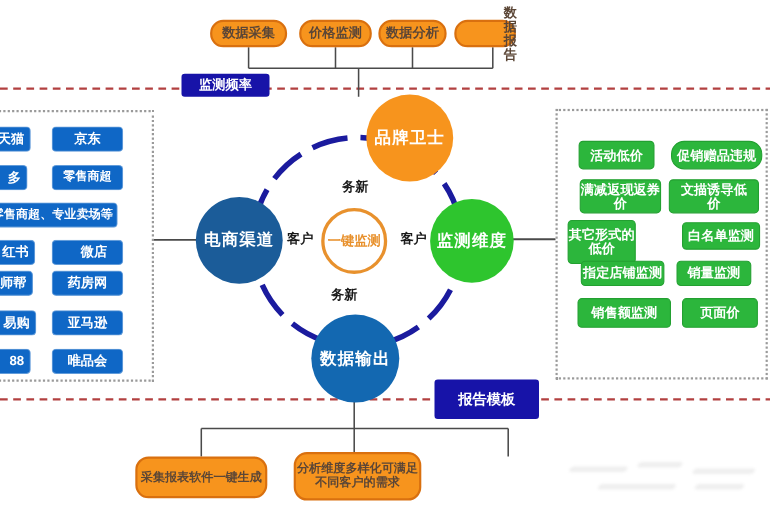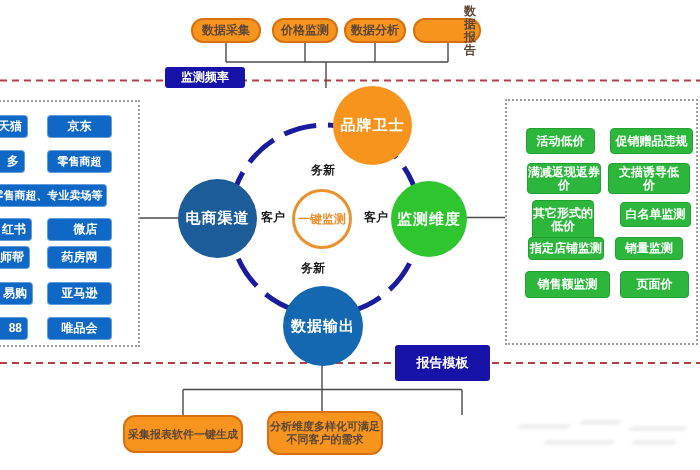--- a/index.html
+++ b/index.html
@@ -75,46 +75,46 @@
 
     <circle cx="325" cy="220" r="95" fill="none" style="stroke:var(--ring_blue);stroke-width:5;stroke-dasharray:33 12;"></circle>
   </svg>
 
   <div class="panel" style="left:-20px;top:100px;width:160px;height:247px;"></div>
   <div class="panel" style="left:505px;top:99px;width:193px;height:246px;"></div>
 
   <div class="abs flow-box" style="left:191px;top:18px;width:70px;height:25px;">数据采集</div>
   <div class="abs flow-box" style="left:272px;top:18px;width:66px;height:25px;">价格监测</div>
   <div class="abs flow-box" style="left:344px;top:18px;width:62px;height:25px;">数据分析</div>
-  <div class="abs flow-box" style="left:413px;top:18px;width:68px;height:25px;padding-left:46px;">数据报告</div>
+  <div class="abs flow-box" style="left:413px;top:18px;width:56px;height:25px;padding-left:46px;">数据报告</div>
 
   <div class="abs tag" style="left:165px;top:67px;width:80px;height:21px;">监测频率</div>
   <div class="abs tag" style="left:395px;top:345px;width:95px;height:36px;font-size:13px;">报告模板</div>
 
   <div class="abs btn-blue cut" style="left:-45px;top:115px;width:73px;height:23px;">天猫</div>
   <div class="abs btn-blue" style="left:47px;top:115px;width:65px;height:23px;">京东</div>
   <div class="abs btn-blue cut" style="left:-45px;top:150px;width:70px;height:23px;">多</div>
   <div class="abs btn-blue" style="left:47px;top:150px;width:65px;height:23px;font-size:11px;">零售商超</div>
   <div class="abs btn-blue" style="left:-12px;top:184px;width:119px;height:23px;font-size:11px;">零售商超、专业卖场等</div>
   <div class="abs btn-blue cut" style="left:-45px;top:218px;width:77px;height:23px;">红书</div>
   <div class="abs btn-blue" style="left:47px;top:218px;width:65px;height:23px;padding-left:12px;">微店</div>
   <div class="abs btn-blue cut" style="left:-45px;top:246px;width:75px;height:23px;">师帮</div>
   <div class="abs btn-blue" style="left:47px;top:246px;width:65px;height:23px;">药房网</div>
   <div class="abs btn-blue cut" style="left:-45px;top:282px;width:78px;height:23px;">易购</div>
   <div class="abs btn-blue" style="left:47px;top:282px;width:65px;height:23px;">亚马逊</div>
   <div class="abs btn-blue cut" style="left:-45px;top:317px;width:73px;height:23px;">88</div>
   <div class="abs btn-blue" style="left:47px;top:317px;width:65px;height:23px;">唯品会</div>
 
   <div class="abs btn-green" style="left:526px;top:128px;width:69px;height:26px;">活动低价</div>
-  <div class="abs btn-green" style="left:610px;top:128px;width:83px;height:26px;">促销赠品违规</div>
+  <div class="abs btn-green" style="left:610px;top:128px;width:83px;height:26px;border-radius:12px;">促销赠品违规</div>
   <div class="abs btn-green" style="left:527px;top:163px;width:74px;height:31px;">满减返现返券
 价</div>
   <div class="abs btn-green" style="left:608px;top:163px;width:82px;height:31px;">文描诱导低
 价</div>
-  <div class="abs btn-green" style="left:532px;top:200px;width:62px;height:40px;">其它形式的
+  <div class="abs btn-green" style="left:516px;top:200px;width:62px;height:40px;">其它形式的
 低价</div>
   <div class="abs btn-green" style="left:620px;top:202px;width:71px;height:25px;">白名单监测</div>
   <div class="abs btn-green" style="left:528px;top:237px;width:76px;height:23px;">指定店铺监测</div>
   <div class="abs btn-green" style="left:615px;top:237px;width:68px;height:23px;">销量监测</div>
   <div class="abs btn-green" style="left:525px;top:271px;width:85px;height:27px;">销售额监测</div>
   <div class="abs btn-green" style="left:620px;top:271px;width:69px;height:27px;">页面价</div>
 
   <div class="abs node top" style="left:288px;top:86px;width:79px;height:79px;margin-left:45px;">品牌卫士</div>
   <div class="abs node left" style="left:178px;top:179px;width:79px;height:79px;">电商渠道</div>
   <div class="abs node right" style="left:391px;top:181px;width:76px;height:76px;">监测维度</div>

